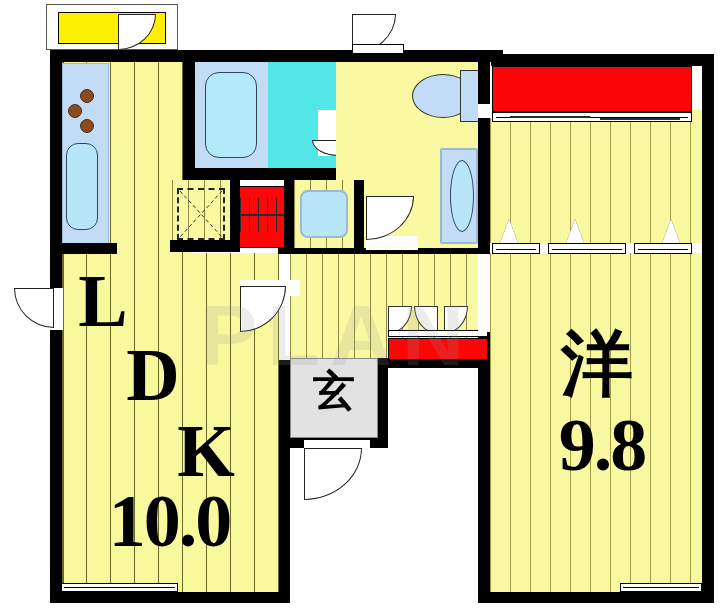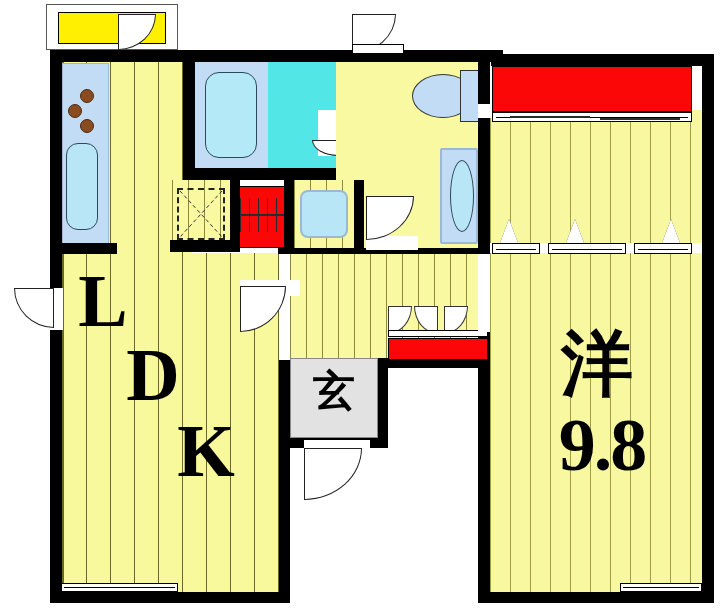--- a/index.html
+++ b/index.html
@@ -301,20 +301,21 @@
   <div class="burner" style="left:80px; top:89px;"></div>
   <div class="burner" style="left:68px; top:104px;"></div>
   <div class="burner" style="left:80px; top:119px;"></div>
   <div class="sink-rrect" style="left:66px; top:143px; width:32px; height:87px;"></div>
 
   <div class="wall" style="left:50px; top:243px; width:67px; height:11px;"></div>
 
   <div class="room-label label-ldk" style="left:72px; top:266px; width:60px;">L</div>
   <div class="room-label label-ldk" style="left:122px; top:340px; width:60px;">D</div>
   <div class="room-label label-ldk" style="left:175px; top:416px; width:60px;">K</div>
+  <div class="room-label label-num" style="left:62px; top:486px; width:215px;">10.0</div>
 
   <div class="door-gap" style="left:50px; top:288px; width:13px; height:42px;"></div>
   <div class="swing bl" style="left:14px; top:288px; width:40px; height:40px;"></div>
 
   <div class="window" style="left:61px; top:583px; width:117px; height:9px;">
     <div class="bar" style="top:3px;"></div>
   </div>
 
   <div class="floor-plain" style="left:290px; top:253px; width:188px; height:105px;">
     <div class="planks-v narrow"></div>
@@ -420,14 +421,15 @@
 
   <div class="door-gap" style="left:366px; top:236px; width:52px; height:14px;"></div>
   <div class="swing br" style="left:366px; top:196px; width:48px; height:44px; border-radius:0 0 100% 0;"></div>
 
   <div class="wall" style="left:478px; top:50px; width:12px; height:200px;"></div>
   <div class="door-gap" style="left:478px; top:104px; width:14px; height:14px;"></div>
 
   <div class="swing br" style="left:352px; top:14px; width:44px; height:40px;"></div>
   <div class="door-gap" style="left:352px; top:44px; width:52px; height:10px; border:1px solid #000;"></div>
 
+  <div class="watermark" style="left:200px; top:286px;">PLAN</div>
 
 </div>
 
 </body></html>

